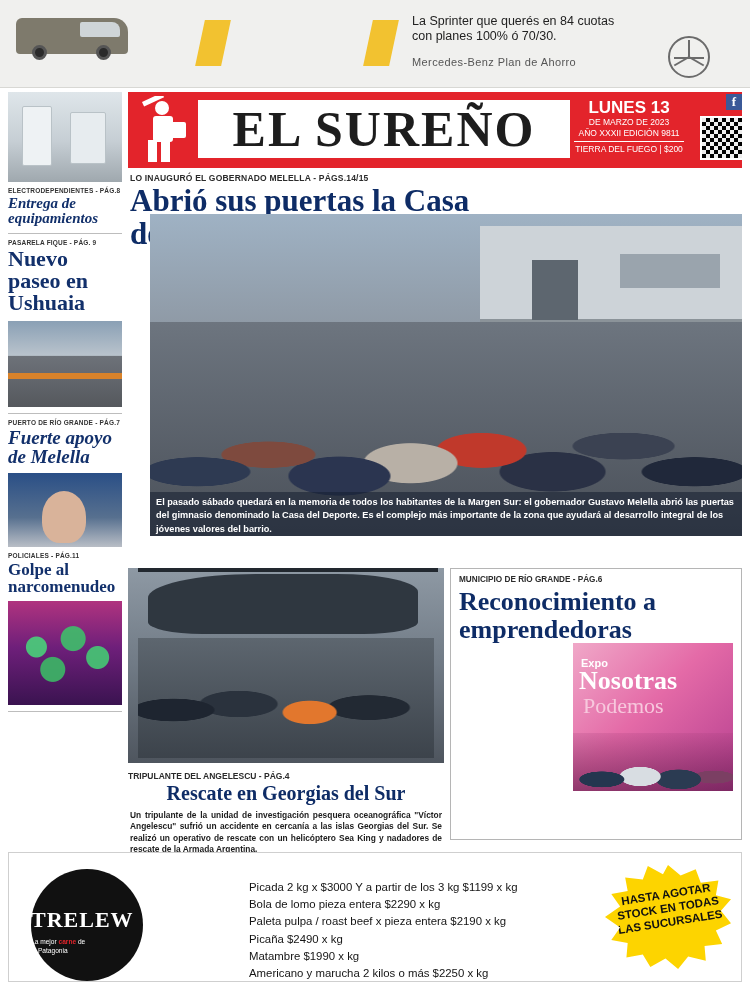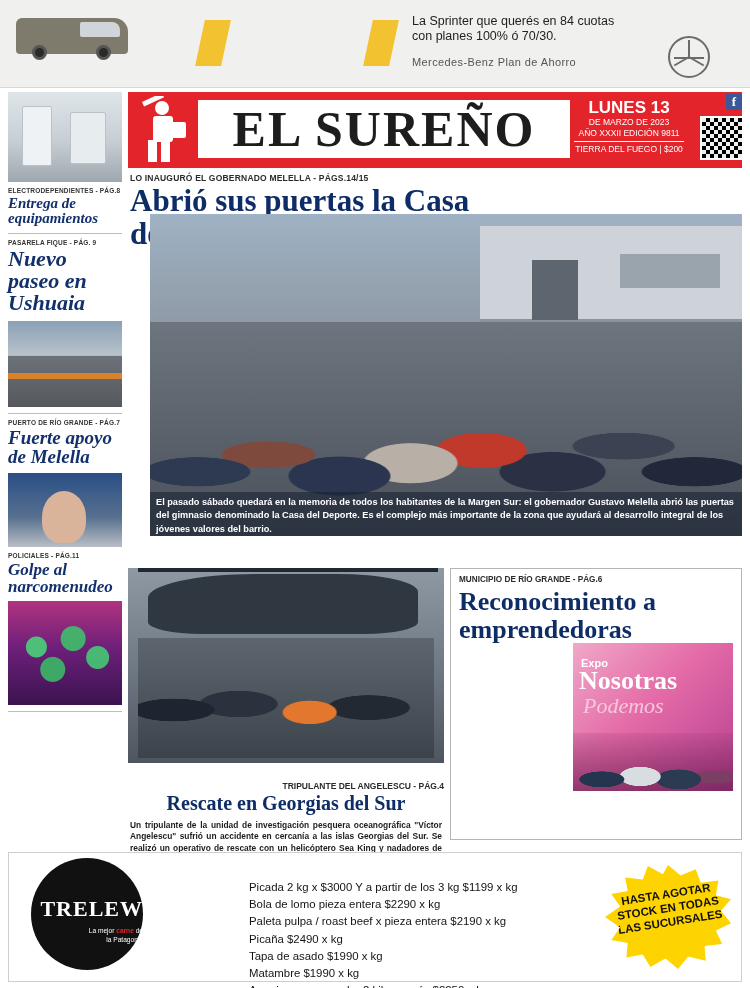--- a/index.html
+++ b/index.html
@@ -118,21 +118,20 @@
     border:2px solid #fff;
   }
 
   
   .leftcol { position:absolute; left:8px; top:92px; width:114px; }
   .lc-photo { width:114px; background:#cfcfcf; position:relative; overflow:hidden; }
   .lc-label { font-size:6.5px; font-weight:bold; color:#333; margin:5px 0 2px; letter-spacing:.2px; }
   .lc-head {
     font-family:"Liberation Serif", serif; font-weight:bold; color:#12306b;
     line-height:1.02;
-    font-style:italic;
   }
   .lc-sep { height:1px; background:#bdbdbd; margin:6px 0 0; }
 
   
   .ph-clinic {
     height:90px;
     background:linear-gradient(180deg,#dfe6ea 0%,#c6ced4 55%,#9fa8ae 100%);
   }
   .ph-clinic:before {
     content:""; position:absolute; left:14px; top:14px; width:28px; height:58px;
@@ -234,22 +233,22 @@
   .rescuers {
     position:absolute; left:10px; top:70px; width:296px; height:120px;
     background:
       radial-gradient(ellipse at 12% 60%, #1e2530 0 40px, transparent 42px),
       radial-gradient(ellipse at 34% 55%, #2a323d 0 38px, transparent 40px),
       radial-gradient(ellipse at 58% 62%, #e2772d 0 26px, transparent 28px),
       radial-gradient(ellipse at 78% 58%, #222933 0 40px, transparent 42px),
       linear-gradient(180deg,#5d666f 0%,#3c434b 100%);
   }
   .rescate-kicker {
-    text-align:right; font-size:8.5px; font-weight:bold; color:#2b2b2b;
-    padding:18px 0 2px;
+    text-align:left; font-size:8.5px; font-weight:bold; color:#2b2b2b;
+    padding:8px 0 2px;
   }
   .rescate-title {
     text-align:center; font-family:"Liberation Serif", serif; font-weight:bold;
     color:#0e2c66; font-size:20px; line-height:1.05;
   }
   .rescate-body {
     font-size:8.4px; line-height:11.4px; color:#1c1c1c; text-align:justify;
     padding:6px 2px 0; font-weight:bold;
   }
 
@@ -274,40 +273,40 @@
   }
   .empr-photo .expo {
     position:absolute; left:8px; top:14px; font-size:11px; color:#fff; font-weight:bold;
   }
   .empr-photo .nos {
     position:absolute; left:6px; top:26px; font-family:"Liberation Serif", serif;
     font-size:26px; color:#fff; font-weight:bold; line-height:24px;
   }
   .empr-photo .pod {
     position:absolute; left:10px; top:52px; font-family:"Liberation Serif", serif;
-    font-size:22px; color:#f7c8dd; font-style:italic; line-height:22px;
+    font-size:22px; color:#f7c8dd; line-height:22px;
   }
   .empr-photo .people {
     position:absolute; left:0; bottom:0; width:160px; height:58px;
     background:
       radial-gradient(ellipse at 18% 80%, #24364f 0 22px, transparent 23px),
       radial-gradient(ellipse at 42% 75%, #d8dde2 0 20px, transparent 21px),
       radial-gradient(ellipse at 66% 80%, #2b3b52 0 22px, transparent 23px),
       radial-gradient(ellipse at 88% 76%, #7b3f63 0 20px, transparent 21px),
       linear-gradient(180deg,rgba(160,60,120,.2),rgba(90,25,70,.6));
   }
 
   
   .bottom-ad {
     position:absolute; left:8px; top:852px; width:734px; height:130px;
     border:1px solid #cfcfcf; background:#fff;
   }
   .trelew-circle {
-    position:absolute; left:22px; top:5px; width:112px; height:112px;
-    border-radius:50%; background:#111; color:#fff; text-align:right;
+    position:absolute; left:22px; top:16px; width:112px; height:112px;
+    border-radius:50%; background:#111; color:#fff; text-align:left;
   }
   .trelew-circle .t1 {
     font-family:"Liberation Serif", serif; font-size:22px; font-weight:bold;
     letter-spacing:1px; margin-top:38px;
   }
   .trelew-circle .t2 { font-size:6.6px; margin-top:4px; line-height:9px; }
   .trelew-circle .t2 b { color:#e3242b; }
   .price-list { position:absolute; left:200px; top:10px; width:390px; }
   .price-list li {
     list-style:none; font-size:11.4px; line-height:17.2px; color:#141414;
@@ -444,21 +443,20 @@
       <span>La mejor </span><b>carne</b><span> de</span><br>
       <span>la Patagonia</span>
     </div>
   </div>
 
   <ul class="price-list">
     <li>Picada 2 kg x $3000 Y a partir de los 3 kg $1199 x kg</li>
     <li>Bola de lomo pieza entera $2290 x kg</li>
     <li>Paleta pulpa / roast beef x pieza entera $2190 x kg</li>
     <li>Picaña $2490 x kg</li>
-    <li>Tapa de asado $1990 x kg</li>
     <li>Matambre $1990 x kg</li>
     <li>Americano y marucha 2 kilos o más $2250 x kg</li>
   </ul>
 
   <div class="starburst">
     <div class="sb">HASTA AGOTAR STOCK EN TODAS LAS SUCURSALES</div>
   </div>
 </div>
 
 </body></html>

